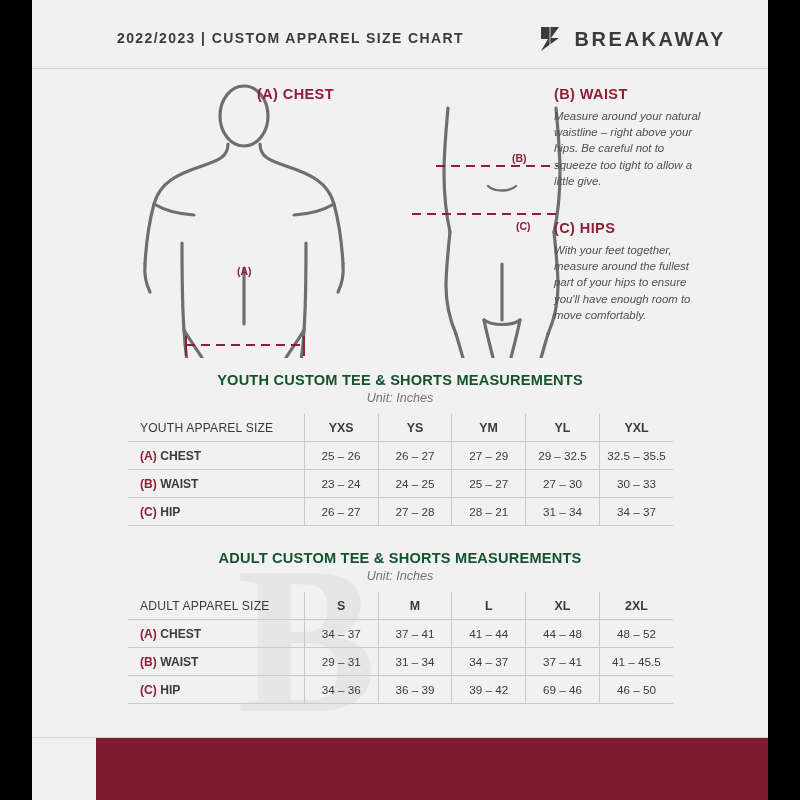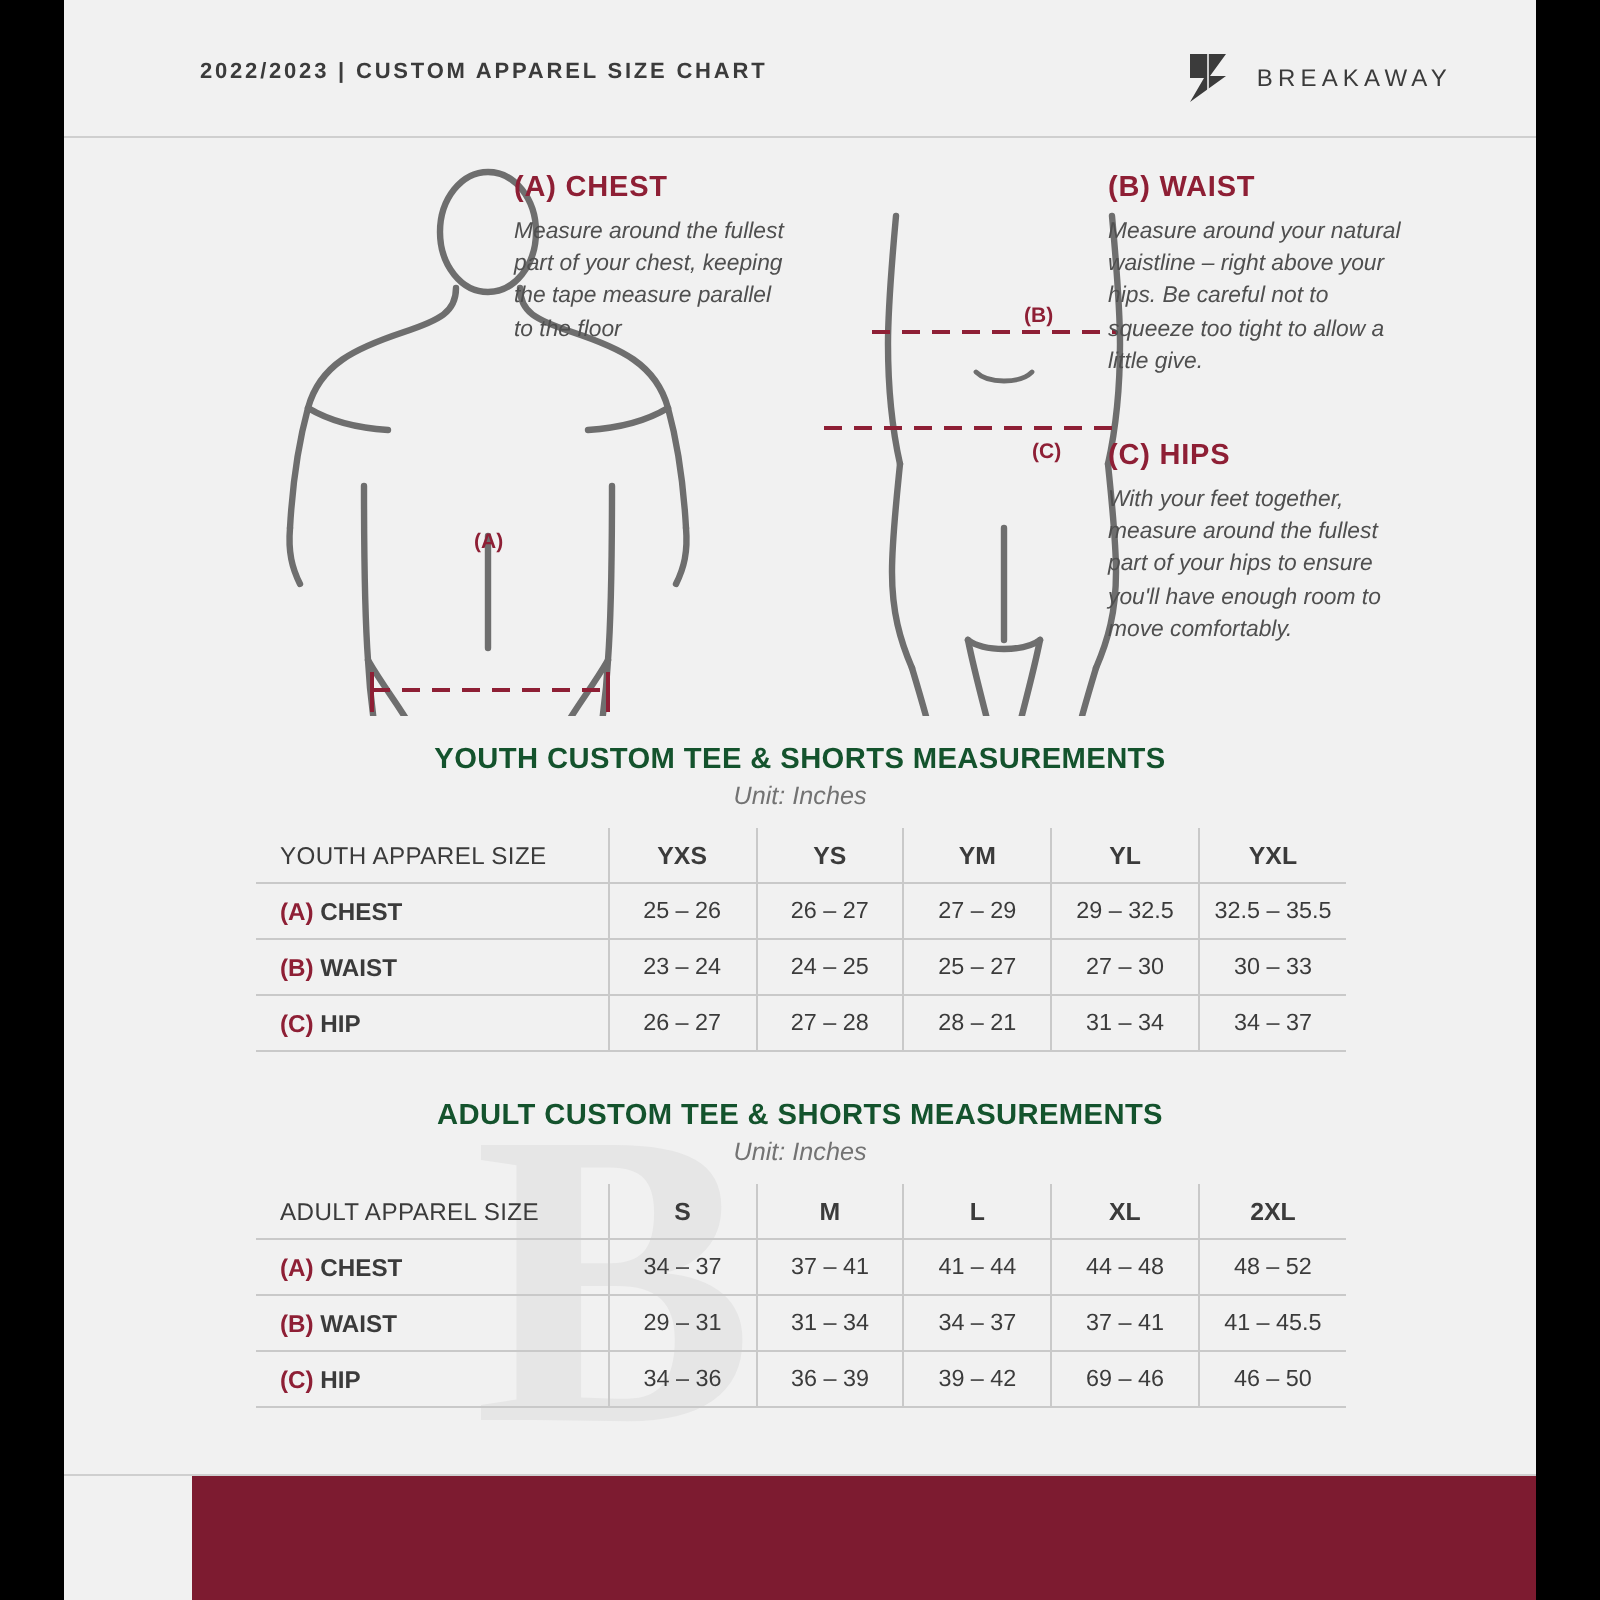--- a/index.html
+++ b/index.html
@@ -43,44 +43,44 @@
   }
   
   .header {
     position: absolute;
     left: 0; top: 0;
     width: 736px;
     height: 68px;
   }
   .header-title {
     position: absolute;
-    left: 68px;
+    left: 85px;
     top: 30px;
-    font-size: 11px;
+    font-size: 14px;
     font-weight: bold;
     letter-spacing: 1.4px;
     color: #3b3b3b;
     white-space: nowrap;
   }
   .brand {
     position: absolute;
     right: 42px;
     top: 26px;
     display: flex;
     align-items: center;
     gap: 12px;
   }
   .brand-mark {
     width: 24px;
     height: 26px;
     position: relative;
   }
   .brand-name {
-    font-size: 12px;
-    font-weight: normal;
+    font-size: 20px;
+    font-weight: bold;
     letter-spacing: 2.6px;
     color: #3b3b3b;
   }
   .hr-top {
     position: absolute;
     left: 0;
     top: 68px;
     width: 736px;
     height: 1px;
     background: #cfcfcf;
@@ -267,21 +267,20 @@
           <line x1="380" y1="146" x2="524" y2="146" stroke-dasharray="9 6"></line>
         </g>
       </svg>
 
       <div class="dimlabel" style="left:205px; top:197px;">(A)</div>
       <div class="dimlabel" style="left:480px; top:84px;">(B)</div>
       <div class="dimlabel" style="left:484px; top:152px;">(C)</div>
 
       <div class="callout" id="callout-chest">
         <div class="callout-title">(A) CHEST</div>
-        <div class="callout-body">Measure around the fullest part of your chest, keeping the tape measure parallel to the floor</div>
       </div>
       <div class="callout" id="callout-waist">
         <div class="callout-title">(B) WAIST</div>
         <div class="callout-body">Measure around your natural waistline – right above your hips. Be careful not to squeeze too tight to allow a little give.</div>
       </div>
       <div class="callout" id="callout-hips">
         <div class="callout-title">(C) HIPS</div>
         <div class="callout-body">With your feet together, measure around the fullest part of your hips to ensure you'll have enough room to move comfortably.</div>
       </div>
     </div>

